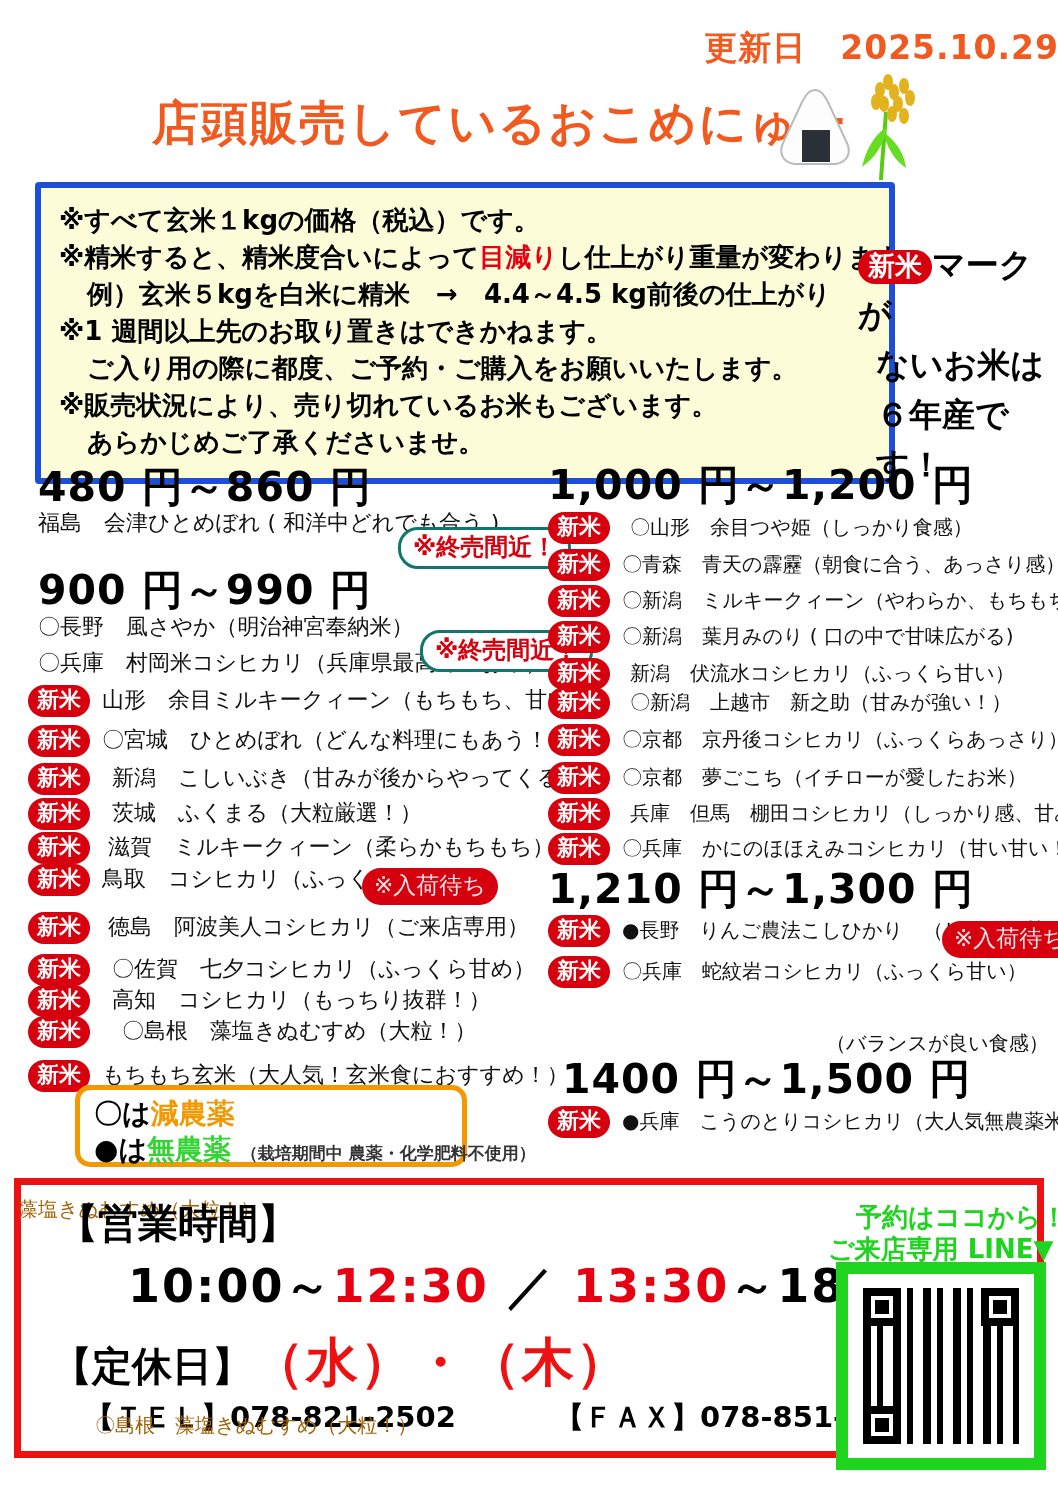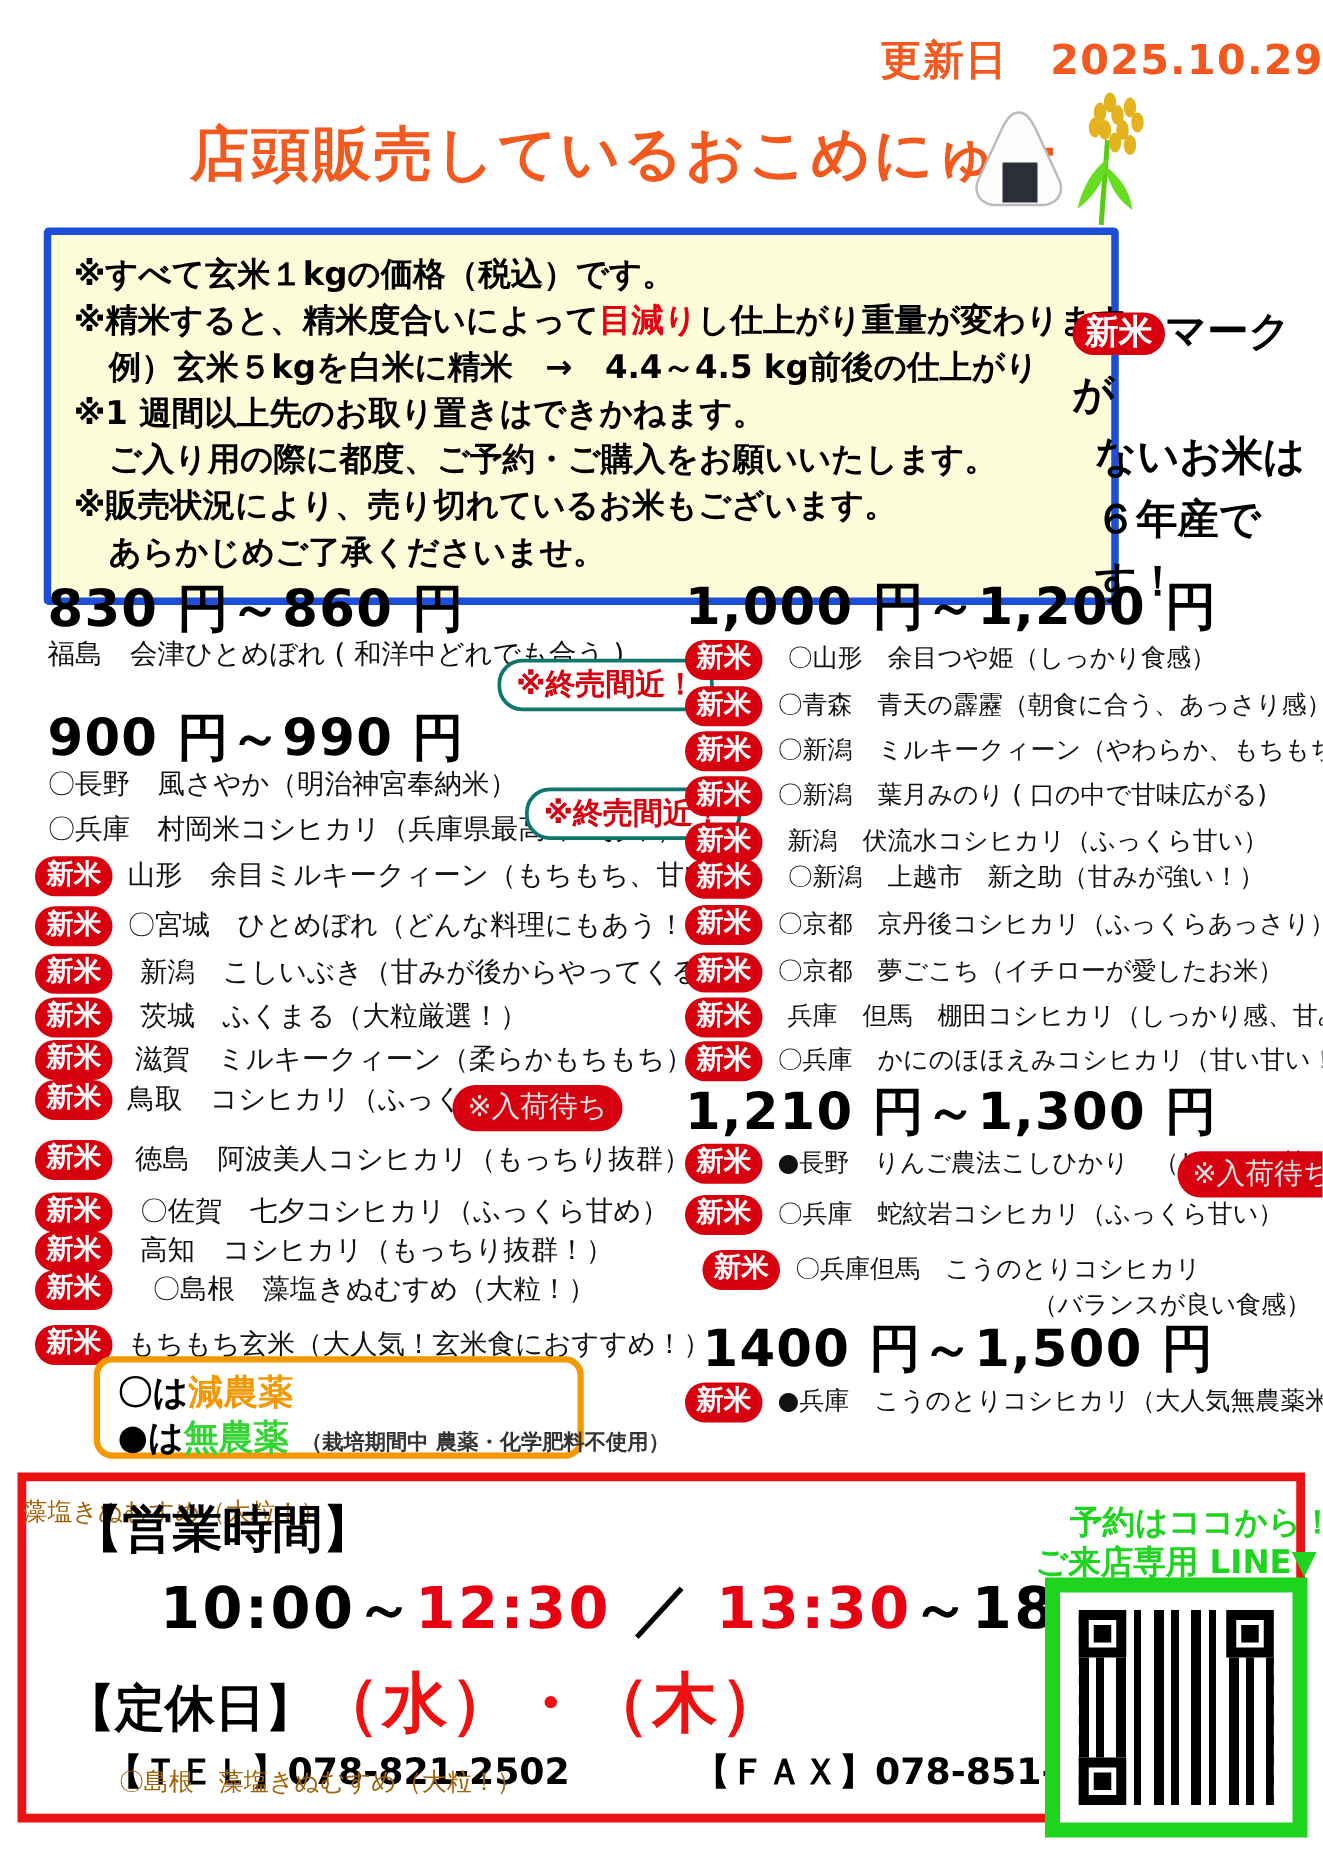--- a/index.html
+++ b/index.html
@@ -104,37 +104,37 @@
     <div class="notice-line">※販売状況により、売り切れているお米もございます。</div>
     <div class="notice-line notice-indent">あらかじめご了承くださいませ。</div>
   </div>
 
   <div class="abs nr-note">
     <span class="badge badge-big">新米</span><span>マークが</span>
     <div style="padding-left:18px;">ないお米は</div>
     <div style="padding-left:18px;">６年産です！</div>
   </div>
 
-  <div class="abs price-h" style="left:38px;top:460px;">830 円～860 円</div>
+  <div class="abs price-h" style="left:38px;top:460px;">480 円～860 円</div>
   <div class="abs item" style="left:38px;top:508px;">福島　会津ひとめぼれ ( 和洋中どれでも合う )</div>
   <div class="abs tag-outline" style="left:398px;top:527px;">※終売間近！</div>
 
   <div class="abs price-h" style="left:38px;top:563px;">900 円～990 円</div>
   <div class="abs item" style="left:38px;top:612px;">〇長野　風さやか（明治神宮奉納米）</div>
   <div class="abs item" style="left:38px;top:648px;">〇兵庫　村岡米コシヒカリ（兵庫県最高峰のお米）</div>
   <div class="abs tag-outline" style="left:420px;top:630px;">※終売間近！</div>
 
   <div class="abs item" style="left:28px;top:685px;"><span class="badge row-badge">新米</span><span>山形　余目ミルキークィーン（もちもち、甘い！）</span></div>
   <div class="abs item" style="left:28px;top:725px;"><span class="badge row-badge">新米</span><span>〇宮城　ひとめぼれ（どんな料理にもあう！）</span></div>
   <div class="abs item" style="left:28px;top:763px;"><span class="badge row-badge">新米</span><span style="padding-left:10px;">新潟　こしいぶき（甘みが後からやってくる）</span></div>
   <div class="abs item" style="left:28px;top:798px;"><span class="badge row-badge">新米</span><span style="padding-left:10px;">茨城　ふくまる（大粒厳選！）</span></div>
   <div class="abs item" style="left:28px;top:832px;"><span class="badge row-badge">新米</span><span style="padding-left:6px;">滋賀　ミルキークィーン（柔らかもちもち）</span></div>
   <div class="abs item" style="left:28px;top:864px;"><span class="badge row-badge">新米</span><span>鳥取　コシヒカリ（ふっくらあまい）</span></div>
   <div class="abs tag-filled" style="left:362px;top:868px;">※入荷待ち</div>
-  <div class="abs item" style="left:28px;top:912px;"><span class="badge row-badge">新米</span><span style="padding-left:6px;">徳島　阿波美人コシヒカリ（もっちり抜群）</span></div>
+  <div class="abs item" style="left:28px;top:912px;"><span class="badge row-badge">新米</span><span style="padding-left:6px;">徳島　阿波美人コシヒカリ（ご来店専用）</span></div>
   <div class="abs item" style="left:28px;top:954px;"><span class="badge row-badge">新米</span><span style="padding-left:10px;">〇佐賀　七夕コシヒカリ（ふっくら甘め）</span></div>
   <div class="abs item" style="left:28px;top:985px;"><span class="badge row-badge">新米</span><span style="padding-left:10px;">高知　コシヒカリ（もっちり抜群！）</span></div>
   <div class="abs item" style="left:28px;top:1016px;"><span class="badge row-badge">新米</span><span style="padding-left:20px;">〇島根　藻塩きぬむすめ（大粒！）</span></div>
   <div class="abs item" style="left:28px;top:1060px;"><span class="badge row-badge">新米</span><span>もちもち玄米（大人気！玄米食におすすめ！）</span></div>
 
   <div class="abs legend-box">
     <div class="legend-line"><span>〇は</span><span class="c-orange">減農薬</span></div>
     <div class="legend-line"><span>●は</span><span class="c-green">無農薬</span> <span class="legend-note">（栽培期間中 農薬・化学肥料不使用）</span></div>
   </div>
 
@@ -147,21 +147,20 @@
   <div class="abs item item-s" style="left:548px;top:687px;"><span class="badge row-badge">新米</span><span style="padding-left:8px;">〇新潟　上越市　新之助（甘みが強い！）</span></div>
   <div class="abs item item-s" style="left:548px;top:724px;"><span class="badge row-badge">新米</span><span>〇京都　京丹後コシヒカリ（ふっくらあっさり）</span></div>
   <div class="abs item item-s" style="left:548px;top:762px;"><span class="badge row-badge">新米</span><span>〇京都　夢ごこち（イチローが愛したお米）</span></div>
   <div class="abs item item-s" style="left:548px;top:798px;"><span class="badge row-badge">新米</span><span style="padding-left:8px;">兵庫　但馬　棚田コシヒカリ（しっかり感、甘み）</span></div>
   <div class="abs item item-s" style="left:548px;top:833px;"><span class="badge row-badge">新米</span><span>〇兵庫　かにのほほえみコシヒカリ（甘い甘い！）</span></div>
 
   <div class="abs price-h" style="left:548px;top:862px;">1,210 円～1,300 円</div>
   <div class="abs item item-s" style="left:548px;top:915px;"><span class="badge row-badge">新米</span><span>●長野　りんご農法こしひかり　（しっかり甘い）</span></div>
   <div class="abs tag-filled" style="left:942px;top:921px;">※入荷待ち</div>
   <div class="abs item item-s" style="left:548px;top:956px;"><span class="badge row-badge">新米</span><span>〇兵庫　蛇紋岩コシヒカリ（ふっくら甘い）</span></div>
-  <div class="abs item item-s" style="left:562px;top:1000px;"><span class="badge row-badge">新米</span><span>〇兵庫但馬　こうのとりコシヒカリ</span></div>
   <div class="abs item item-s" style="left:826px;top:1030px;">（バランスが良い食感）</div>
 
   <div class="abs price-h" style="left:562px;top:1052px;">1400 円～1,500 円</div>
   <div class="abs item item-s" style="left:548px;top:1106px;"><span class="badge row-badge">新米</span><span>●兵庫　こうのとりコシヒカリ（大人気無農薬米）</span></div>
 
   <div class="abs footer-box"></div>
   <div class="abs stray" style="left:18px;top:1196px;">藻塩きぬむすめ（大粒！）</div>
   <div class="abs hours-label" style="left:58px;top:1196px;">【営業時間】</div>
   <div class="abs times" style="left:128px;top:1256px;"><span>10:00～</span><span class="red-text">12:30</span><span> ／ </span><span class="red-text">13:30</span><span>～18:00</span></div>
   <div class="abs" style="left:52px;top:1328px;">

